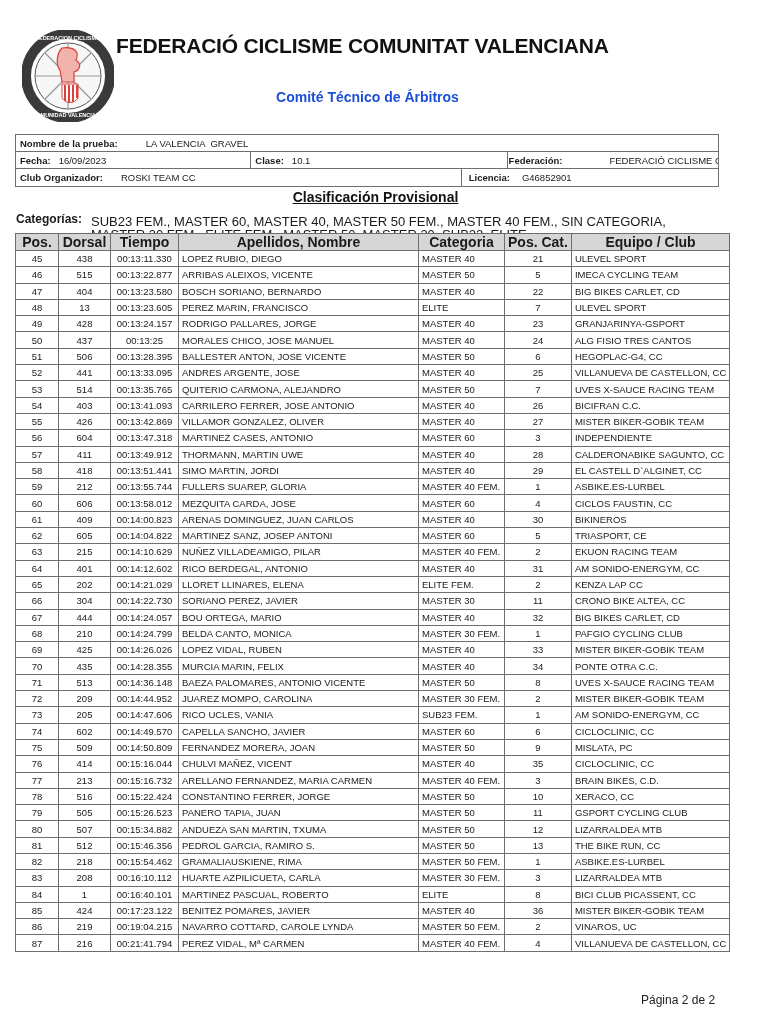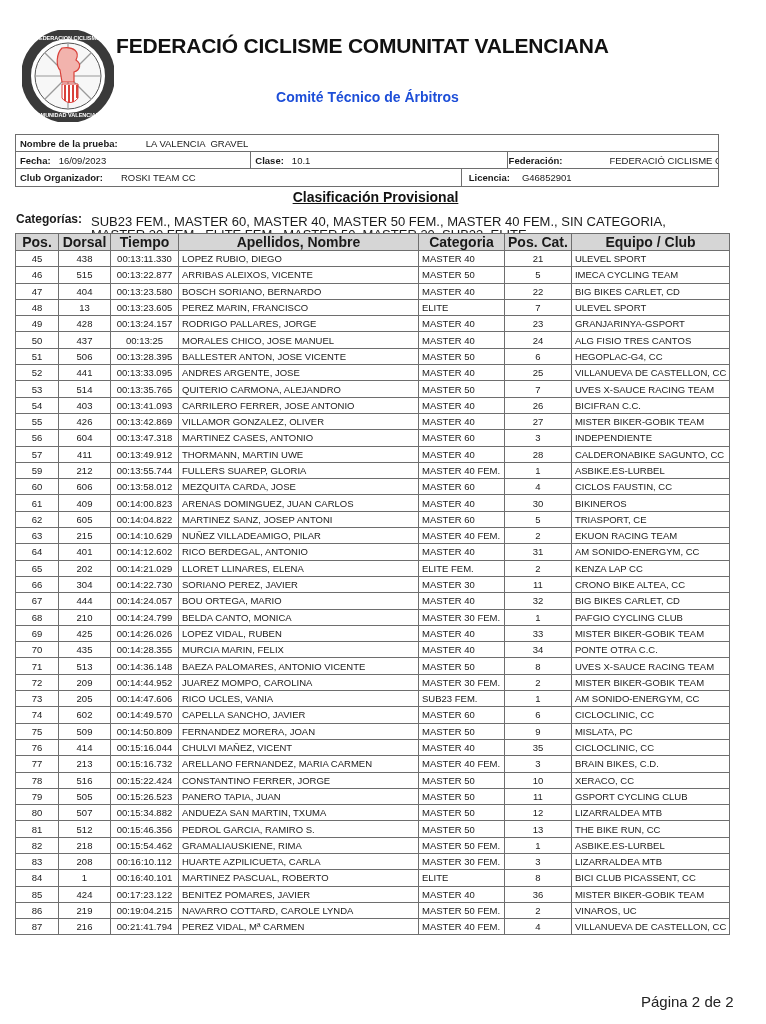--- a/index.html
+++ b/index.html
@@ -23,21 +23,21 @@
   #cat-label { left:16px; top:212px; font-size:12px; font-weight:bold; }
   #cat-text { left:91px; top:215px; width:600px; font-size:13px; line-height:13px; }
 
   #results { left:15px; top:233px; border-collapse:collapse; font-size:9.5px; table-layout:fixed; }
   #results th, #results td { border:1px solid #6e6e6e; padding:0 3px; height:15.3px; white-space:nowrap; overflow:hidden; }
   #results th { background:#d6d6d6; font-weight:bold; text-align:center; height:15px; font-size:14px; }
   #results td.c { text-align:center; }
   #results td.l { text-align:left; }
   #results td.team { overflow:hidden; text-overflow:clip; }
 
-  #page-no { left:641px; top:993px; font-size:15px; color:#222; }
+  #page-no { left:641px; top:993px; font-size:12px; color:#222; }
 </style>
 </head>
 <body>
 
 <div id="logo" class="abs">
   <svg width="92" height="92" viewBox="0 0 92 92">
     <circle cx="46" cy="46" r="44" fill="#ffffff" stroke="#2b2b2b" stroke-width="2"></circle>
     <circle cx="46" cy="46" r="42" fill="none" stroke="#3a3a3a" stroke-width="10"></circle>
     <circle cx="46" cy="46" r="33" fill="#f7f7f7" stroke="#555" stroke-width="1"></circle>
     <g stroke="#9a9a9a" stroke-width="1.2">
@@ -233,20 +233,29 @@
       <tr>
         <td class="c">57</td>
         <td class="c">411</td>
         <td class="c">00:13:49.912</td>
         <td class="l">THORMANN, MARTIN UWE</td>
         <td class="l">MASTER 40</td>
         <td class="c">28</td>
         <td class="l team">CALDERONABIKE SAGUNTO, CC</td>
       </tr>
       <tr>
+        <td class="c">58</td>
+        <td class="c">418</td>
+        <td class="c">00:13:51.441</td>
+        <td class="l">SIMO MARTIN, JORDI</td>
+        <td class="l">MASTER 40</td>
+        <td class="c">29</td>
+        <td class="l team">EL CASTELL D`ALGINET, CC</td>
+      </tr>
+      <tr>
         <td class="c">59</td>
         <td class="c">212</td>
         <td class="c">00:13:55.744</td>
         <td class="l">FULLERS SUAREP, GLORIA</td>
         <td class="l">MASTER 40 FEM.</td>
         <td class="c">1</td>
         <td class="l team">ASBIKE.ES-LURBEL</td>
       </tr>
       <tr>
         <td class="c">60</td>

